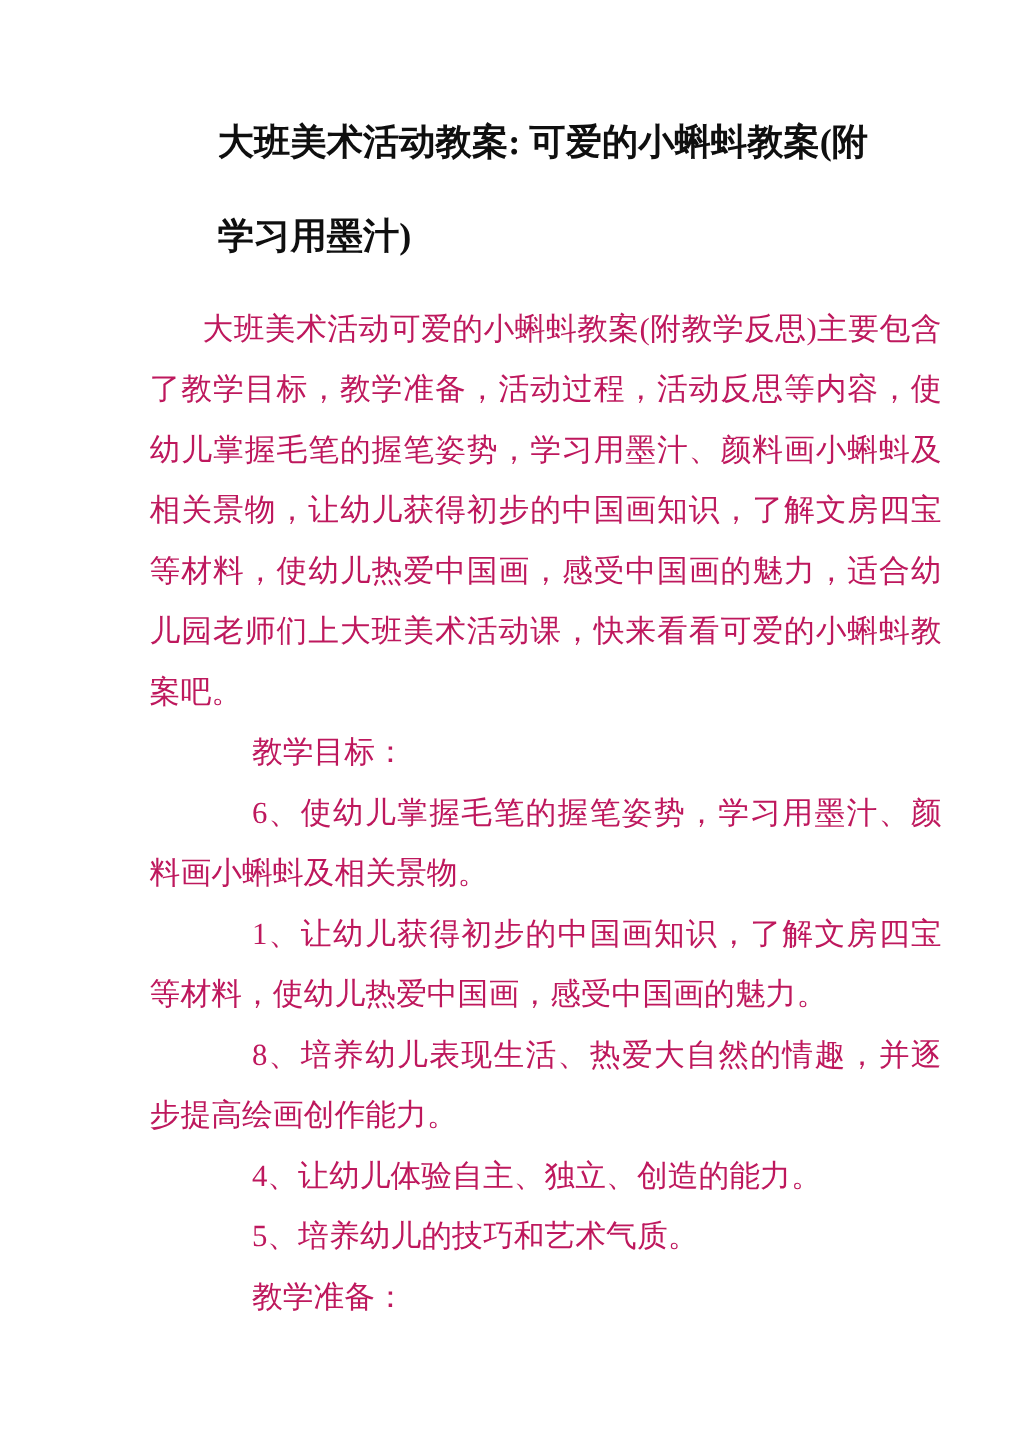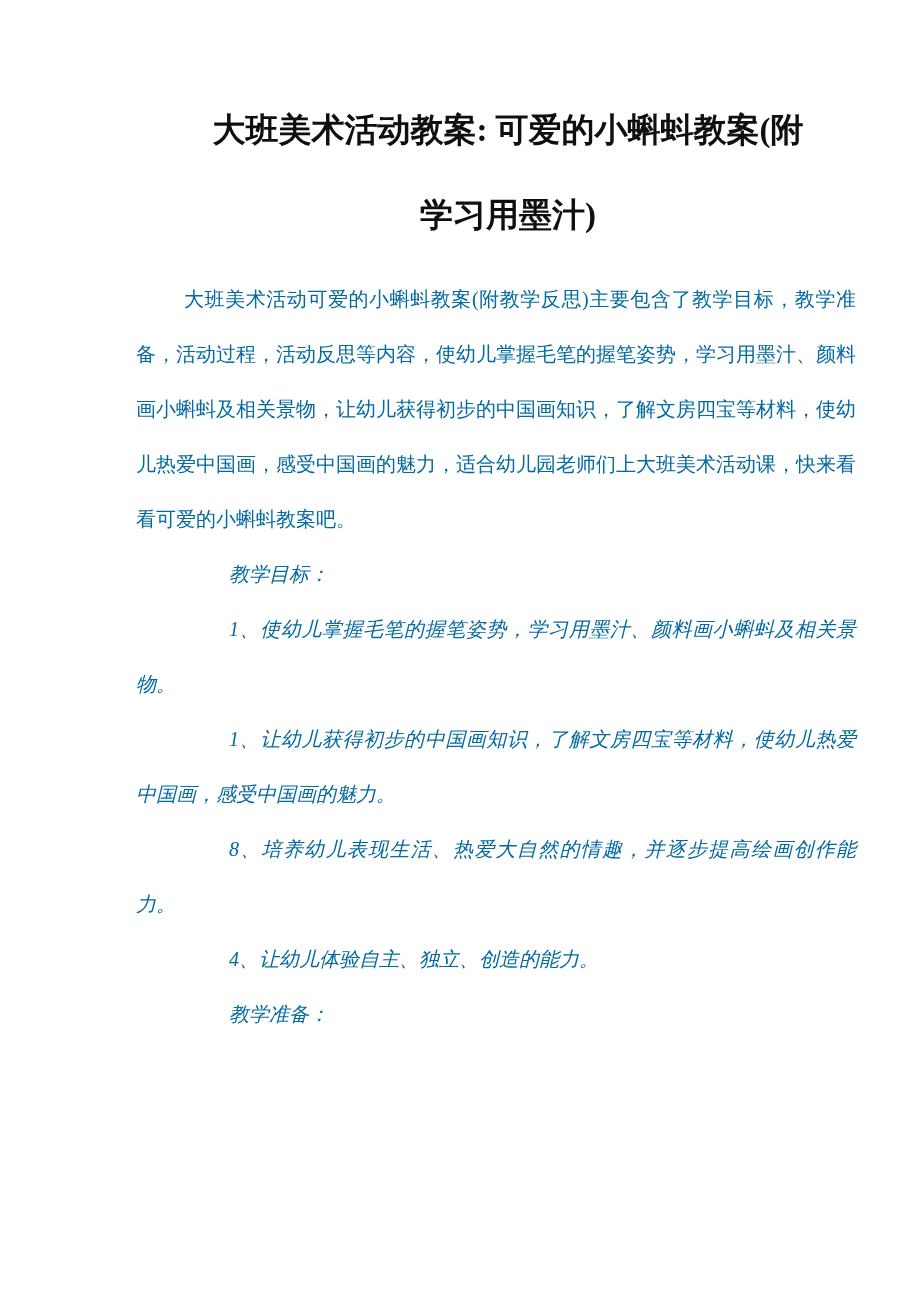--- a/index.html
+++ b/index.html
@@ -10,50 +10,51 @@
     background:#ffffff;
     color:#121212;
     font-family:"Liberation Serif","DejaVu Serif",serif;
   }
   .doc-title{
     margin:88px 0 0 198px;
     width:620px;
     font-size:33px;
     line-height:85px;
     font-weight:700;
-    text-align:center;
+    text-align:left;
     color:#0f0f0f;
   }
   .doc-title .title-line{display:block;}
   .doc-body{
     margin:14px 0 0 136px;
     width:720px;
-    font-size:20px;
+    font-size:28px;
     line-height:55px;
     text-align:justify;
     text-justify:inter-ideograph;
-    color:#0369a1;
+    color:#be185d;
   }
   .doc-body p{margin:0;padding:0;}
   .p-intro{text-indent:48px;}
-  .p-item{text-indent:93px;font-style:italic;}
+  .p-item{text-indent:93px;}
 </style>
 </head>
 <body>
 
 <div class="page">
 
   <h1 class="doc-title">
     <span class="title-line">大班美术活动教案: 可爱的小蝌蚪教案(附</span>
     <span class="title-line">学习用墨汁)</span>
   </h1>
 
   <div class="doc-body">
     <p class="p-intro">大班美术活动可爱的小蝌蚪教案(附教学反思)主要包含了教学目标，教学准备，活动过程，活动反思等内容，使幼儿掌握毛笔的握笔姿势，学习用墨汁、颜料画小蝌蚪及相关景物，让幼儿获得初步的中国画知识，了解文房四宝等材料，使幼儿热爱中国画，感受中国画的魅力，适合幼儿园老师们上大班美术活动课，快来看看可爱的小蝌蚪教案吧。</p>
     <p class="p-item">教学目标：</p>
-    <p class="p-item">1、使幼儿掌握毛笔的握笔姿势，学习用墨汁、颜料画小蝌蚪及相关景物。</p>
+    <p class="p-item">6、使幼儿掌握毛笔的握笔姿势，学习用墨汁、颜料画小蝌蚪及相关景物。</p>
     <p class="p-item">1、让幼儿获得初步的中国画知识，了解文房四宝等材料，使幼儿热爱中国画，感受中国画的魅力。</p>
     <p class="p-item">8、培养幼儿表现生活、热爱大自然的情趣，并逐步提高绘画创作能力。</p>
     <p class="p-item">4、让幼儿体验自主、独立、创造的能力。</p>
+    <p class="p-item">5、培养幼儿的技巧和艺术气质。</p>
     <p class="p-item">教学准备：</p>
   </div>
 
 </div>
 
 </body></html>

